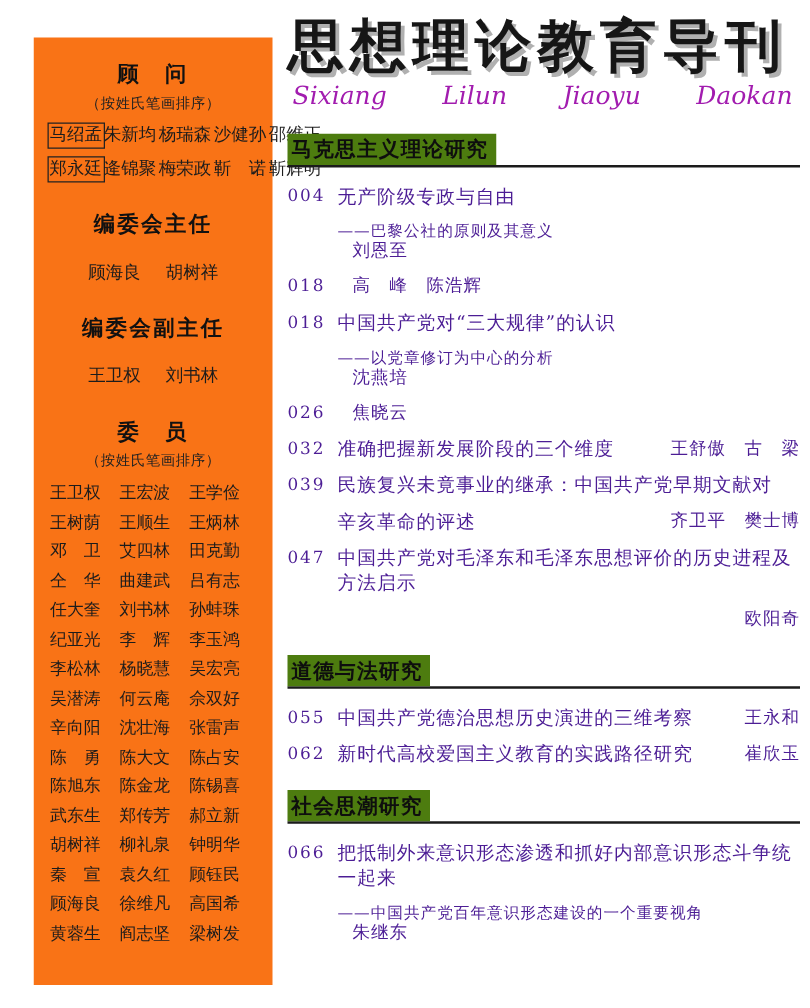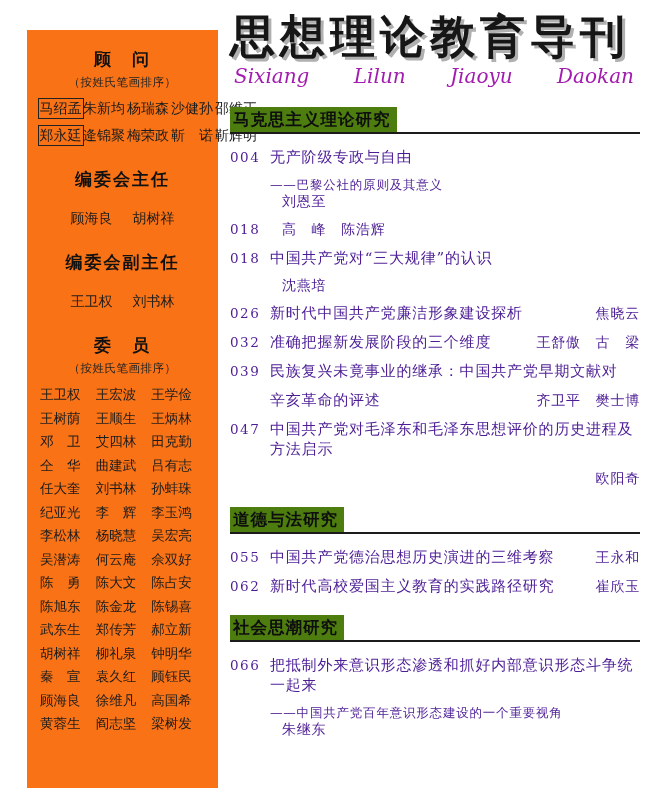--- a/index.html
+++ b/index.html
@@ -151,20 +151,25 @@
         <span class="p-name">李松林</span>
         <span class="p-name">杨晓慧</span>
         <span class="p-name">吴宏亮</span>
       </div>
       <div class="mem-row">
         <span class="p-name">吴潜涛</span>
         <span class="p-name">何云庵</span>
         <span class="p-name">佘双好</span>
       </div>
       <div class="mem-row">
+        <span class="p-name">辛向阳</span>
+        <span class="p-name">沈壮海</span>
+        <span class="p-name">张雷声</span>
+      </div>
+      <div class="mem-row">
         <span class="p-name">陈　勇</span>
         <span class="p-name">陈大文</span>
         <span class="p-name">陈占安</span>
       </div>
       <div class="mem-row">
         <span class="p-name">陈旭东</span>
         <span class="p-name">陈金龙</span>
         <span class="p-name">陈锡喜</span>
       </div>
       <div class="mem-row">
@@ -222,25 +227,25 @@
       <span class="auth">高　峰　陈浩辉</span>
     </div>
   </section>
 
   <section>
     <div class="row">
       <span class="pg">018</span>
       <span class="ttl">中国共产党对“三大规律”的认识</span>
     </div>
     <div class="row sub-row">
+      <span class="ttl">——以党章修订为中心的分析</span>
       <span class="auth">沈燕培</span>
     </div>
     <div class="row">
       <span class="pg">026</span>
-      <span class="ttl">新时代中国共产党廉洁形象建设探析</span>
       <span class="auth">焦晓云</span>
     </div>
     <div class="row">
       <span class="pg">032</span>
       <span class="ttl">准确把握新发展阶段的三个维度</span>
       <span class="auth">王舒傲　古　梁</span>
     </div>
   </section>
 
   <section>

